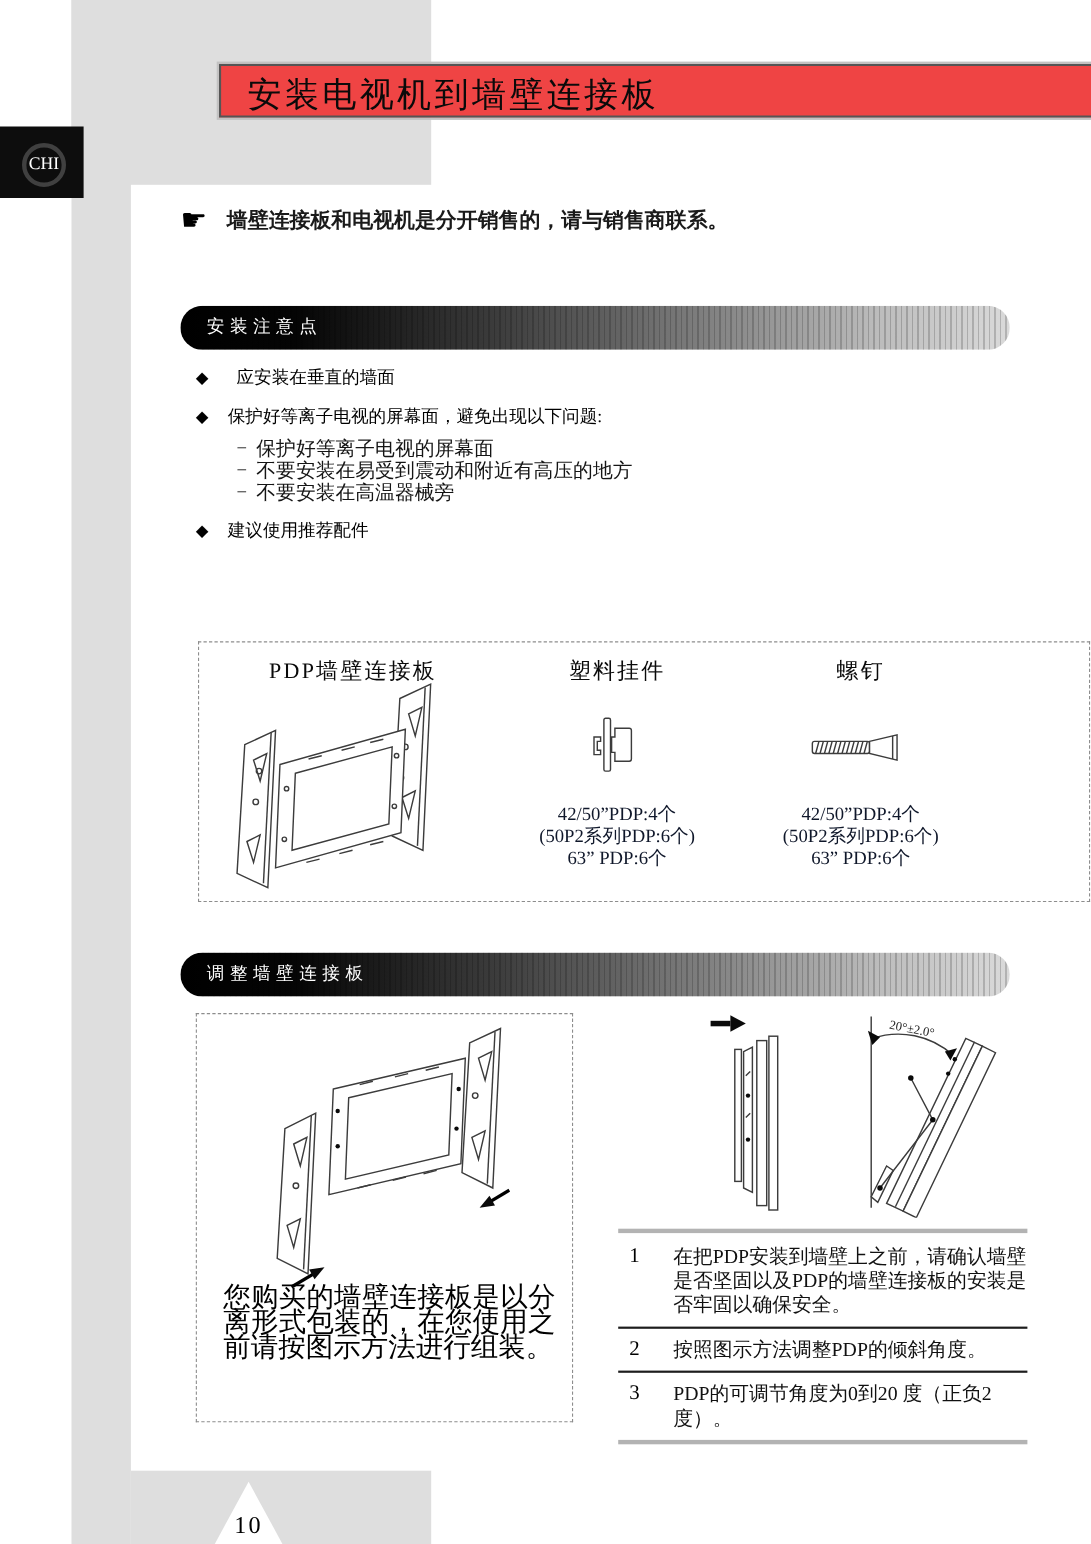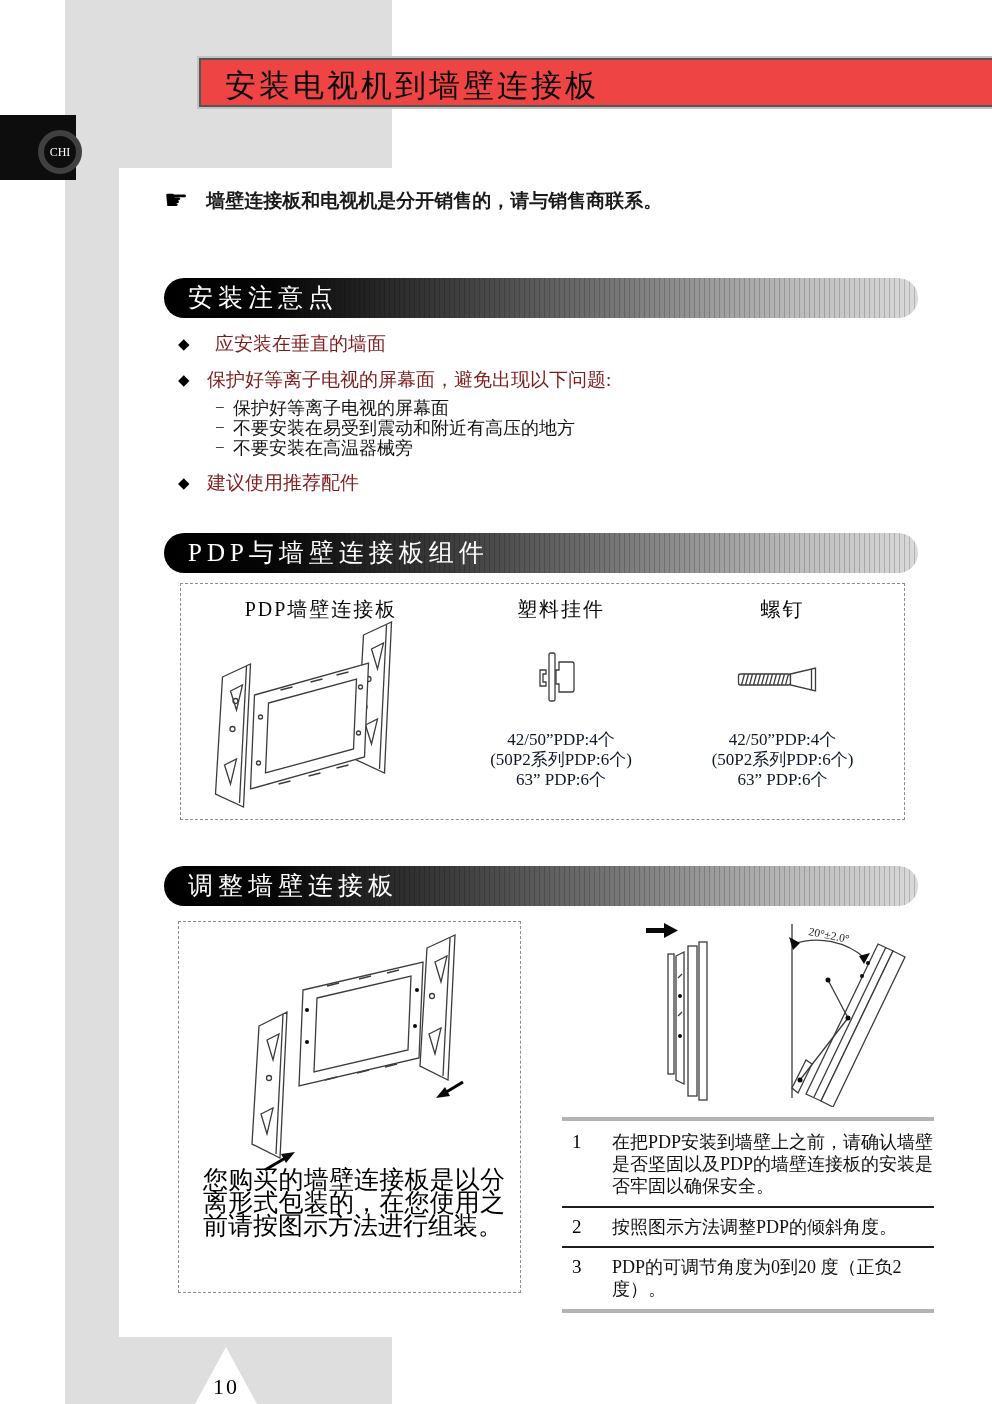--- a/index.html
+++ b/index.html
@@ -9,22 +9,22 @@
     margin:0 auto;
   }
   
   .gray-band{position:absolute;left:65px;top:0;width:54px;height:1404px;background:#dedede;}
   .gray-top{position:absolute;left:65px;top:0;width:327px;height:168px;background:#dedede;}
   .gray-bottom{position:absolute;left:119px;top:1337px;width:273px;height:67px;background:#dedede;}
 
   
   .chi-box{position:absolute;left:0;top:115px;width:76px;height:65px;background:#0d0d0d;}
   .chi-circle{
-    position:absolute;left:20px;top:15px;width:32px;height:32px;border:6px solid #404040;border-radius:50%;
-    color:#fff;font-size:12px;line-height:32px;text-align:center;letter-spacing:0;margin-left:18px;
+    position:absolute;left:20px;top:15px;width:32px;height:32px;border:4px solid #404040;border-radius:50%;
+    color:#fff;font-size:16px;line-height:32px;text-align:center;letter-spacing:0;
   }
 
   
   .title-box{
     position:absolute;left:199px;top:58px;width:858px;height:49px;background:#ef4444;
     border:2px solid #555;outline:2px solid #c2c2c2;box-sizing:border-box;
   }
   .title-box span{display:block;padding:5px 0 0 24px;font-size:31px;letter-spacing:3px;color:#0a0a0a;}
 
   
@@ -32,38 +32,38 @@
   .hand{font-size:27px;line-height:28px;margin-right:18px;color:#000;}
   .intro-text{font-size:19px;line-height:29px;color:#1a1a1a;font-weight:bold;}
 
   
   .bar{
     position:absolute;left:164px;width:754px;height:40px;border-radius:20px;
     background-image:
       repeating-linear-gradient(90deg, rgba(0,0,0,0.18) 0 1px, rgba(255,255,255,0) 1px 5px),
       linear-gradient(90deg,#000 0%,#050505 14%,#3c3c3c 38%,#7c7c7c 62%,#bcbcbc 84%,#dadada 100%);
   }
-  .bar span{display:block;color:#fff;font-size:25px;line-height:39px;letter-spacing:5px;padding-left:24px;}
+  .bar span{display:block;color:#fff;font-size:16px;line-height:39px;letter-spacing:5px;padding-left:24px;}
   .bar1{top:278px;} .bar2{top:533px;} .bar3{top:866px;}
 
   
   .bullets{position:absolute;left:178px;top:331px;width:720px;}
   .b-row{display:flex;align-items:flex-start;}
   .diamond{font-size:15px;line-height:26px;width:29px;color:#000;flex:0 0 auto;}
-  .b-text{font-size:19px;line-height:26px;color:#7f1d1d;}
+  .b-text{font-size:16px;line-height:26px;color:#000000;}
   .b-extra-indent{margin-left:8px;}
   .subs{margin:5px 0 0 37px;}
   .sub-row{display:flex;align-items:flex-start;line-height:20px;}
   .dash{width:18px;font-size:17px;color:#222;flex:0 0 auto;}
   .s-text{font-size:18px;color:#151515;}
   .gap1{margin-top:10px;} .gap2{margin-top:12px;}
 
   
   .dashed{position:absolute;border:1px dashed #8d8d8d;box-sizing:border-box;background:#fff;}
-  .components-box{left:180px;top:583px;width:725px;height:237px;}
+  .components-box{left:180px;top:583px;width:811px;height:237px;}
   .assembly-box{left:178px;top:921px;width:343px;height:372px;}
 
   .comp-col{position:absolute;top:0;height:100%;}
   .col1{left:0;width:280px;} .col2{left:280px;width:200px;} .col3{left:480px;width:243px;}
   .comp-label{position:absolute;top:12px;width:100%;text-align:center;font-size:20px;letter-spacing:2px;color:#0a0a0a;}
   .comp-icon{position:absolute;left:50%;transform:translateX(-50%);}
   .col1 .comp-icon{top:33px;}
   .col2 .comp-icon{top:64px;}
   .col3 .comp-icon{top:82px;}
   .counts{position:absolute;top:146px;width:100%;text-align:center;font-size:17px;line-height:20px;color:#0f172a;}
@@ -144,23 +144,20 @@
         <span class="dash">−</span>
         <span class="s-text">不要安装在高温器械旁</span>
       </div>
     </div>
     <div class="b-row gap2">
       <span class="diamond">◆</span>
       <span class="b-text">建议使用推荐配件</span>
     </div>
   </div>
 
-  <div class="bar bar2">
-    <span>PDP与墙壁连接板组件</span>
-  </div>
 
   <div class="dashed components-box">
     <div class="comp-col col1">
       <div class="comp-label">PDP墙壁连接板</div>
       <svg class="comp-icon" width="225" height="195" viewBox="0 0 225 195">
         <path class="lnf" d="M14,60 L42,47 L35,190 L7,177 Z"></path>
         <path class="ln" d="M38,49 L31,186"></path>
         <path class="ln" d="M22,74 L34,68 L28,93 Z M16,148 L28,142 L22,167 Z"></path>
         <circle class="ln" cx="24" cy="112" r="2.5"></circle>
           <circle class="ln" cx="27" cy="84" r="2.5"></circle>

